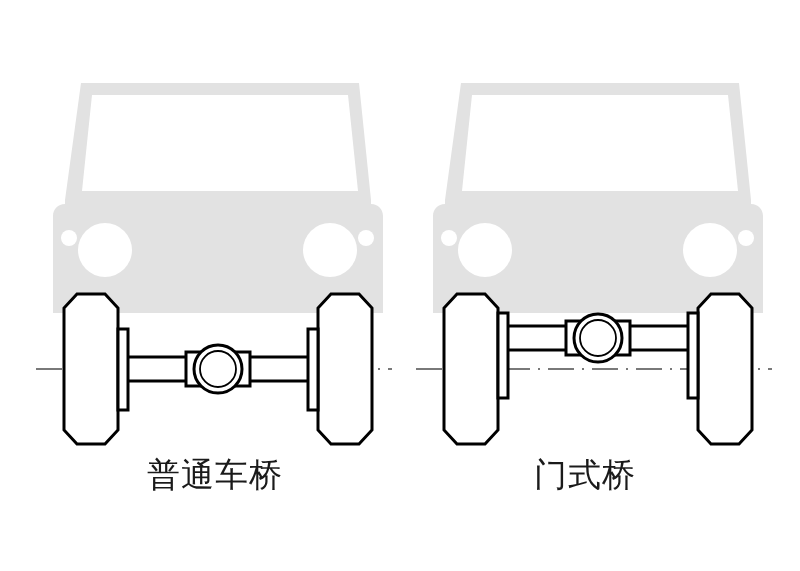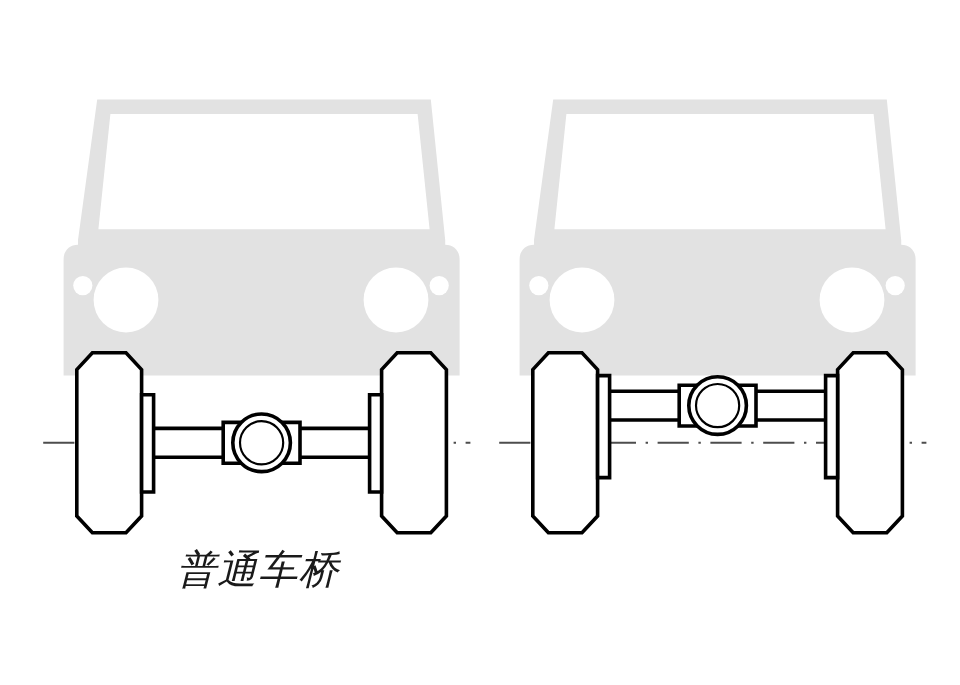--- a/index.html
+++ b/index.html
@@ -7,21 +7,20 @@
     padding: 0;
     background: #ffffff;
   }
   #stage {
     position: relative;
     width: 800px;
     height: 571px;
     background: #ffffff;
     overflow: hidden;
     font-family: "DejaVu Sans", "Liberation Sans", sans-serif;
-    font-style: italic;
   }
   .diagram-svg {
     position: absolute;
     left: 0;
     top: 0;
     width: 800px;
     height: 571px;
   }
   .caption {
     position: absolute;
@@ -147,14 +146,15 @@
       <path fill="#ffffff" stroke="#000000" stroke-width="3" d="M 711,294 L 739,294 L 752,308 L 752,430 L 739,444 L 711,444
                L 698,430 L 698,308 Z"></path>
       <path fill="#ffffff" stroke="#000000" stroke-width="3" d="M 688,313 L 698,313 L 698,398 L 688,398 Z"></path>
 
     </g>
 
   </svg>
 
   <div class="caption" id="caption-left">普通车桥</div>
 
+  <div class="caption" id="caption-right">门式桥</div>
 
 </div>
 
 </body></html>

